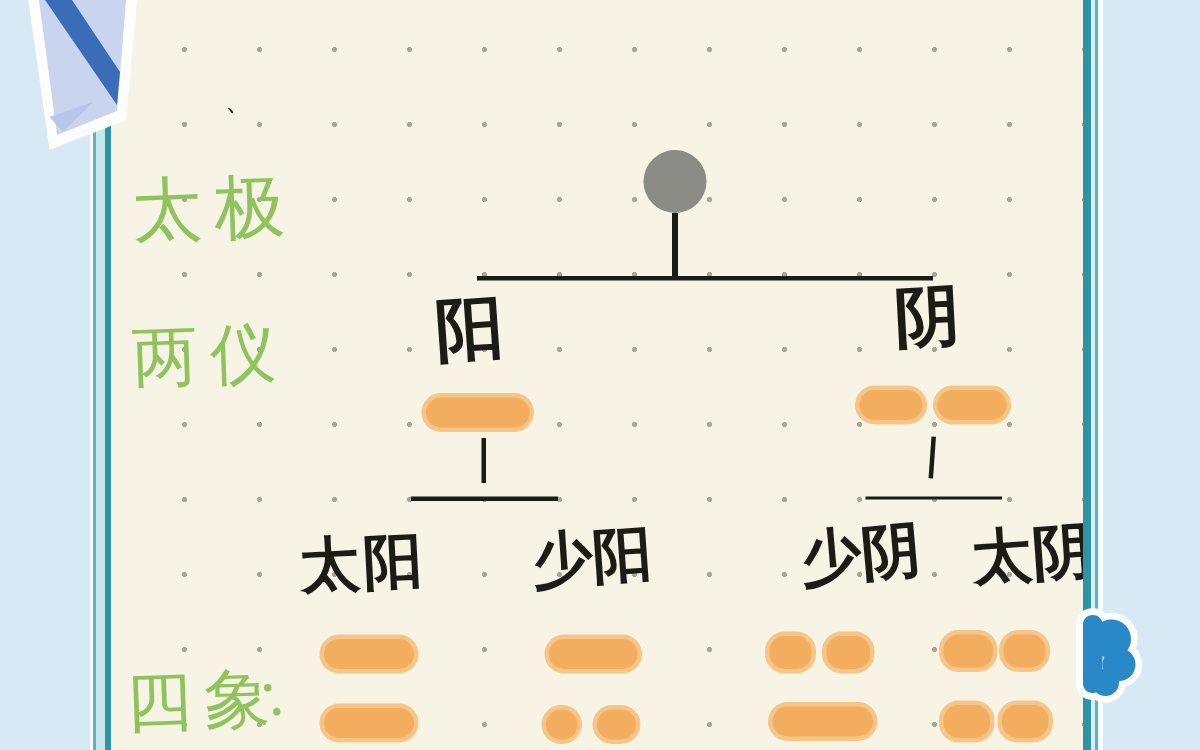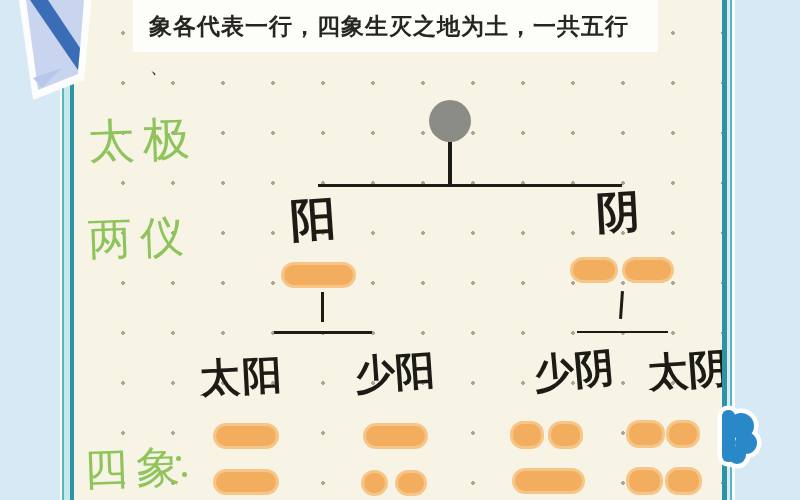--- a/index.html
+++ b/index.html
@@ -99,23 +99,20 @@
 </style>
 </head>
 <body>
 
 <div id="root">
 
   <div class="card"></div>
   <div class="frame frame-left"></div>
   <div class="frame frame-right"></div>
 
-  <div class="header-band">
-    <span class="header-text">象各代表一行，四象生灭之地为土，一共五行</span>
-  </div>
   <span class="tick-mark">、</span>
 
   <div class="stage-label lbl-taiji">太极</div>
   <div class="stage-label lbl-liangyi">两仪</div>
   <div class="stage-label lbl-sixiang">四象</div>
   <div class="sparkle" style="left:176px; top:456px;"></div>
   <div class="sparkle" style="left:182px; top:472px;"></div>
 
   <div class="taiji-circle"></div>
   <div class="tline v1"></div>

